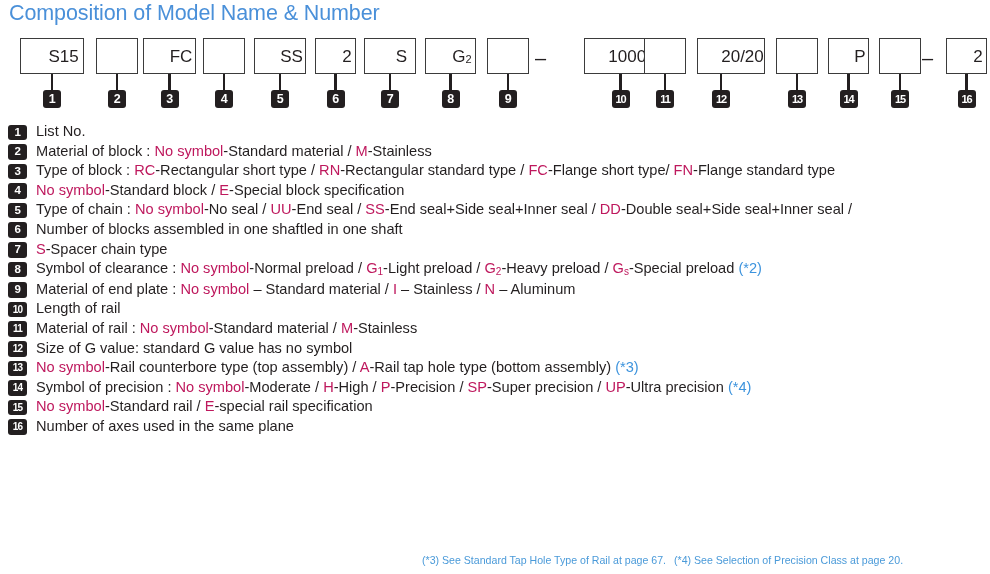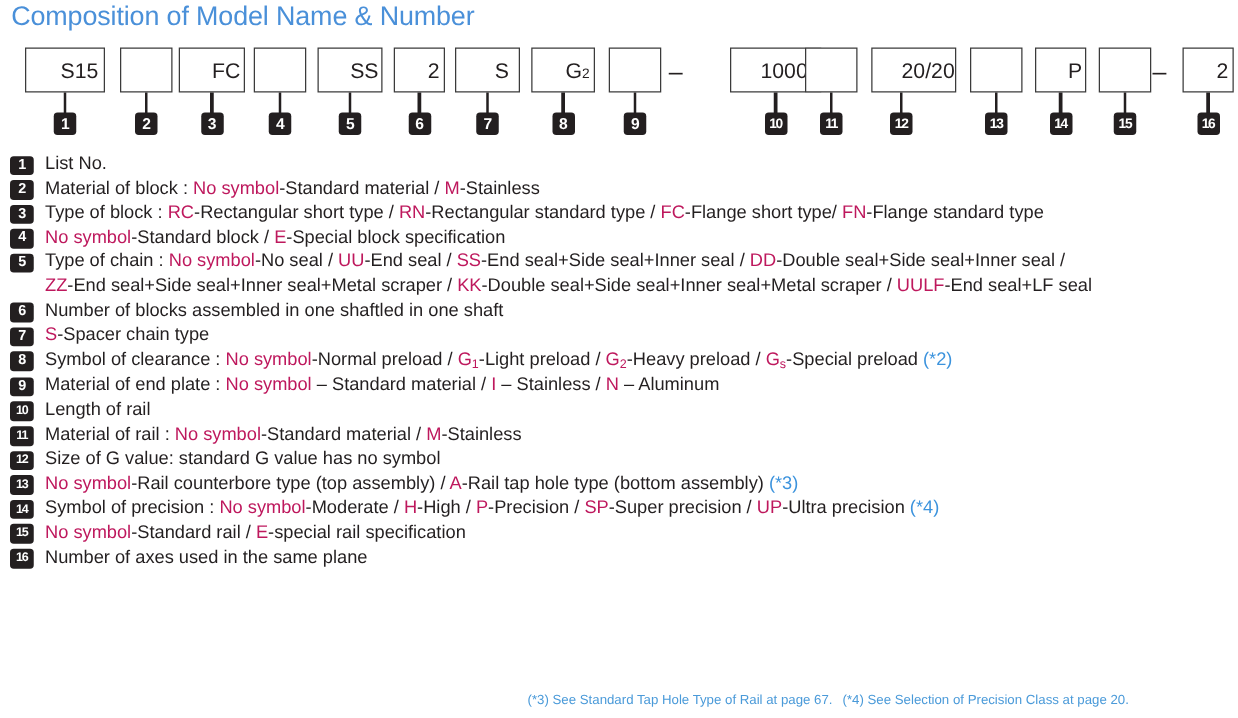--- a/index.html
+++ b/index.html
@@ -213,21 +213,20 @@
       <div class="lbadge">3</div>
       <span class="ltext"><span>Type of block : </span><span class="sym">RC</span><span>-Rectangular short type / </span><span class="sym">RN</span><span>-Rectangular standard type / </span><span class="sym">FC</span><span>-Flange short type/ </span><span class="sym">FN</span><span>-Flange standard type</span></span>
     </div>
     <div class="lrow">
       <div class="lbadge">4</div>
       <span class="ltext"><span class="sym">No symbol</span><span>-Standard block / </span><span class="sym">E</span><span>-Special block specification</span></span>
     </div>
     <div class="lrow">
       <div class="lbadge">5</div>
       <span class="ltext"><span>Type of chain : </span><span class="sym">No symbol</span><span>-No seal / </span><span class="sym">UU</span><span>-End seal / </span><span class="sym">SS</span><span>-End seal+Side seal+Inner seal / </span><span class="sym">DD</span><span>-Double seal+Side seal+Inner seal /</span></span>
-      <span class="ltext"><span class="sym">ZZ</span><span>-End seal+Side seal+Inner seal+Metal scraper / </span><span class="sym">KK</span><span>-Double seal+Side seal+Inner seal+Metal scraper / </span><span class="sym">UULF</span><span>-End seal+LF seal</span></span>
     </div>
     <div class="lrow">
       <div class="lbadge">6</div>
       <span class="ltext"><span>Number of blocks assembled in one shaftled in one shaft</span></span>
     </div>
     <div class="lrow">
       <div class="lbadge">7</div>
       <span class="ltext"><span class="sym">S</span><span>-Spacer chain type</span></span>
     </div>
     <div class="lrow">

